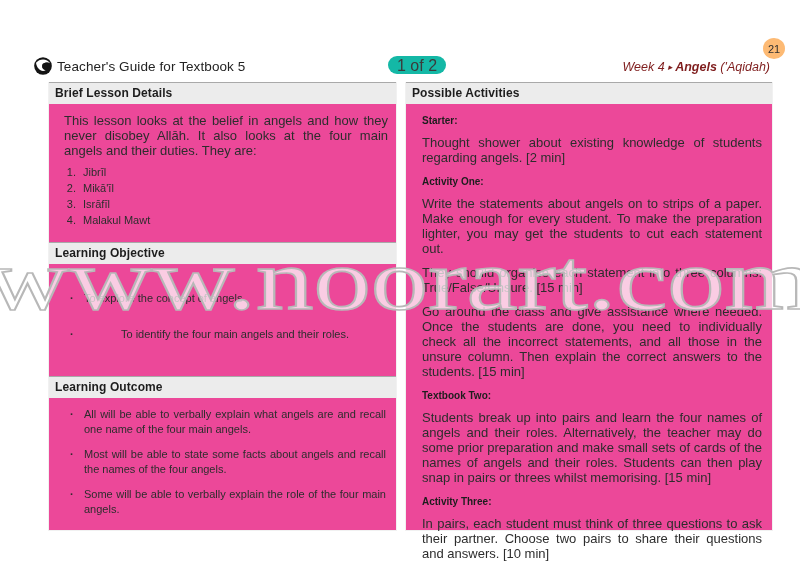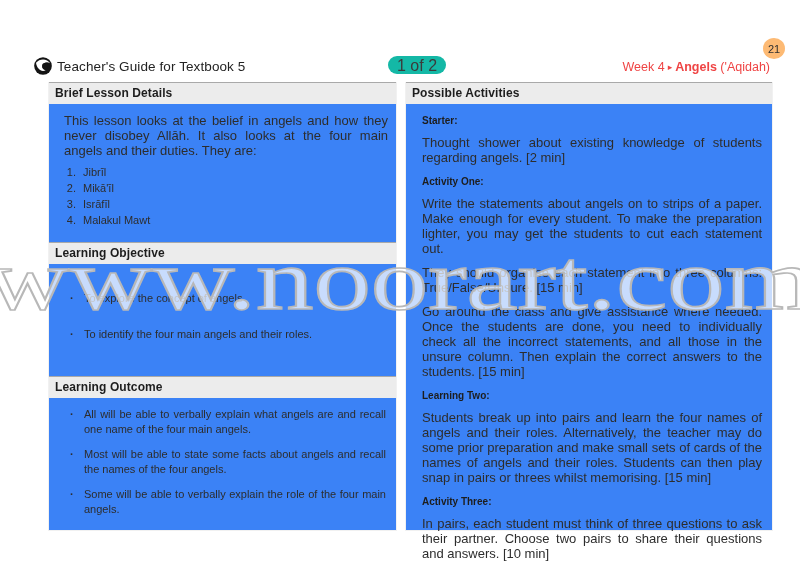--- a/index.html
+++ b/index.html
@@ -25,33 +25,33 @@
     padding:2.5px 9px; border-radius:9px;
   }
   .page-num {
     position:absolute; right:15px; top:38px;
     width:22px; height:21px; border-radius:50%;
     background:#fdba74; color:#2f2f2f; font-size:11px;
     display:flex; align-items:center; justify-content:center;
   }
   .week-line {
     position:absolute; right:30px; top:60px;
-    font-size:12.5px; color:#ef4444; white-space:nowrap;
+    font-size:12.5px; color:#7f1d1d; white-space:nowrap;font-style:italic;
   }
   .week-line .topic { font-weight:700; }
   .week-line .arrow { font-size:9px; vertical-align:1px; padding:0 3px; }
 
   
   .columns {
     position:absolute; top:82px; left:48px;
     width:725px; height:449px;
     display:flex; gap:8px;
   }
   .panel {
-    box-sizing:border-box; background:#3b82f6;
+    box-sizing:border-box; background:#ec4899;
     border:1px solid #f1f1f1; border-top:none;
   }
   .panel.left  { width:349px; }
   .panel.right { flex:1; }
 
   .band {
     background:#ececec; border-top:1px solid #a9a9a9;
     font-weight:700; font-size:12px; color:#1d1d1d;
     padding:3px 0 4px 6px; letter-spacing:0.1px;
   }
@@ -69,21 +69,21 @@
   .obj-list { margin:0; padding:0; list-style:none; }
   .obj-list li {
     position:relative; margin-left:35px; margin-right:10px;
     font-size:11px; line-height:15px;
   }
   .obj-list li::before {
     content:"\00b7"; position:absolute; left:-14px; top:0;
     font-weight:700; color:#2d2d2d;
   }
   .objective-list li:first-child { margin-top:27px; }
-  .objective-list li + li { margin-top:21px; }
+  .objective-list li + li { margin-top:21px;text-align:center; }
   .objective-list { margin-bottom:34px; }
 
   .outcome-list li:first-child { margin-top:9px; }
   .outcome-list li + li { margin-top:10px; }
   .outcome-list li { text-align:justify; }
 
   
   .act-label { font-weight:700; font-size:10px; margin:11px 16px 0 16px; color:#1d1d1d; }
   .act-para  { margin:9px 10px 0 16px; text-align:justify; }
 
@@ -143,21 +143,21 @@
       <div class="band">Possible Activities</div>
 
       <div class="act-label">Starter:</div>
       <div class="body-text act-para">Thought shower about existing knowledge of students regarding angels. [2 min]</div>
 
       <div class="act-label">Activity One:</div>
       <div class="body-text act-para">Write the statements about angels on to strips of a paper. Make enough for every student. To make the preparation lighter, you may get the students to cut each statement out.</div>
       <div class="body-text act-para">They should organise each statement into three columns: True/False/Unsure. [15 min]</div>
       <div class="body-text act-para">Go around the class and give assistance where needed. Once the students are done, you need to individually check all the incorrect statements, and all those in the unsure column. Then explain the correct answers to the students. [15 min]</div>
 
-      <div class="act-label">Learning Two:</div>
+      <div class="act-label">Textbook Two:</div>
       <div class="body-text act-para">Students break up into pairs and learn the four names of angels and their roles. Alternatively, the teacher may do some prior preparation and make small sets of cards of the names of angels and their roles. Students can then play snap in pairs or threes whilst memorising. [15 min]</div>
 
       <div class="act-label">Activity Three:</div>
       <div class="body-text act-para">In pairs, each student must think of three questions to ask their partner. Choose two pairs to share their questions and answers. [10 min]</div>
     </div>
   </div>
 
   <svg class="watermark" viewBox="0 0 800 75">
     <text x="400" y="57" text-anchor="middle" font-family="Liberation Serif, serif" font-size="86" textLength="828" lengthAdjust="spacingAndGlyphs" fill="rgba(255,255,255,0.72)" stroke="#b8b8b8" stroke-width="1.7">www.noorart.com</text>
   </svg>

